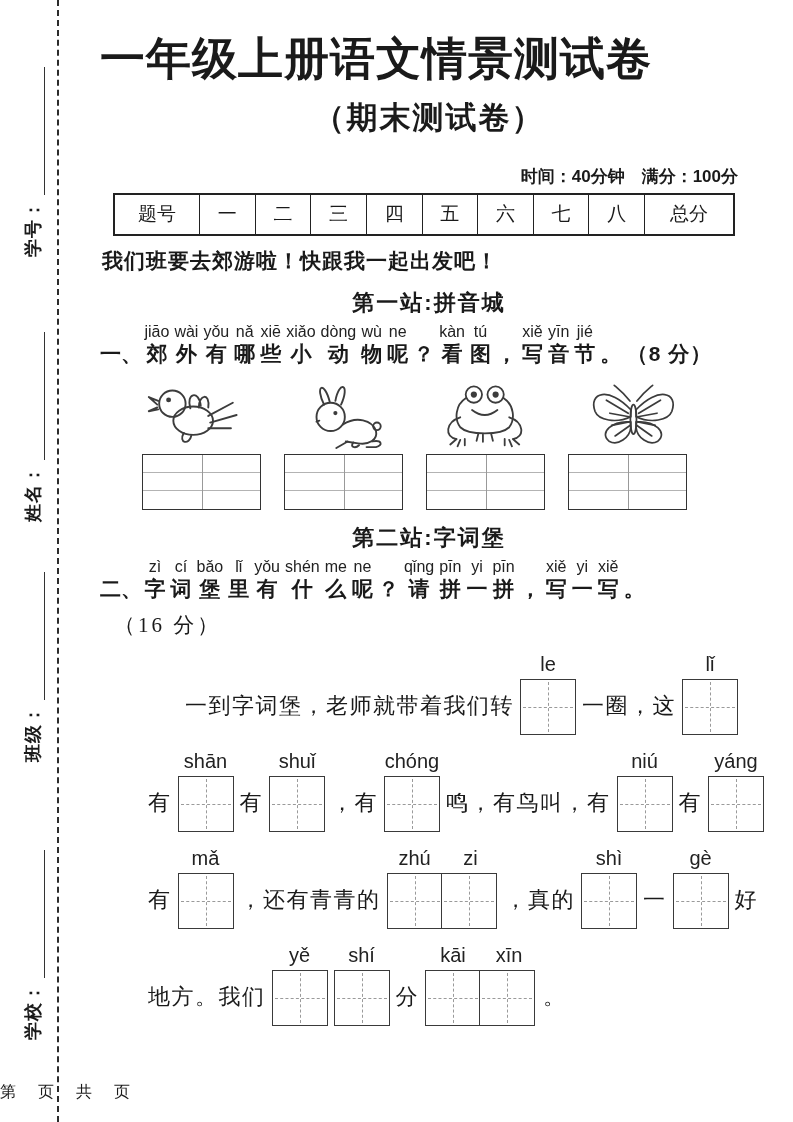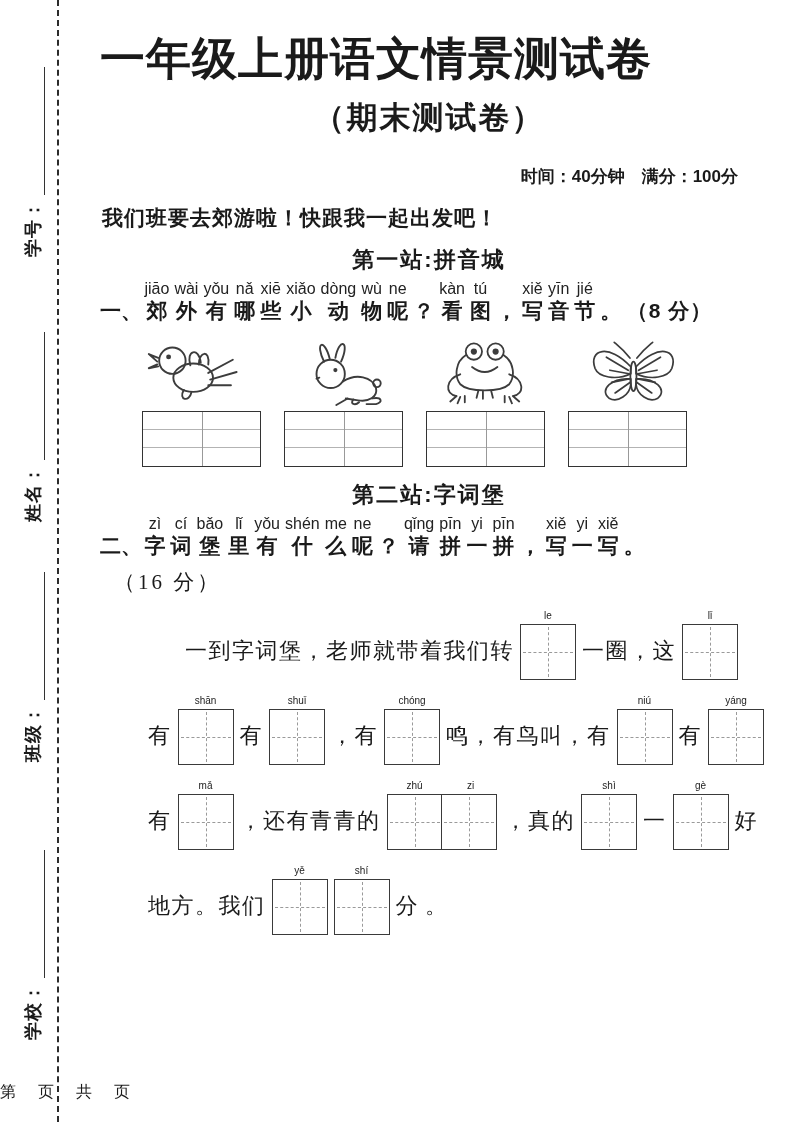--- a/index.html
+++ b/index.html
@@ -45,21 +45,21 @@
   .pgrid::after{content:'';position:absolute;top:0;bottom:0;left:50%;border-left:1px solid #999;}
   
   .score-note{margin:9px 0 0 14px;font-family:"Liberation Serif","DejaVu Serif",serif;font-size:21px;letter-spacing:3px;}
   .paragraph{margin:14px 0 0 48px;}
   .para-line{display:flex;align-items:flex-end;gap:6px;margin-bottom:15px;}
   .para-line.indent{padding-left:37px;}
   .ptxt{font-family:"Liberation Serif","DejaVu Serif",serif;font-size:22px;letter-spacing:1.5px;
     padding-bottom:16px;white-space:nowrap;line-height:1.1;}
   .bgroup{display:flex;flex-direction:column;}
   .brow-p{display:flex;}
-  .psyl{width:56px;text-align:center;font-size:10px;color:#222;padding-bottom:3px;white-space:nowrap;}
+  .psyl{width:56px;text-align:center;font-size:20px;color:#222;padding-bottom:3px;white-space:nowrap;}
   .brow-b{display:flex;}
   .tbox{width:56px;height:56px;border:1.7px solid #3a3a3a;position:relative;box-sizing:border-box;background:#fff;}
   .tbox + .tbox{margin-left:-1.7px;}
   .tbox::before{content:'';position:absolute;left:2px;right:2px;top:50%;border-top:1.3px dashed #9a9a9a;}
   .tbox::after{content:'';position:absolute;top:2px;bottom:2px;left:50%;border-left:1.3px dashed #9a9a9a;}
   
   .page-footer{position:absolute;bottom:19px;left:0;width:100%;font-size:16px;letter-spacing:3px;}
 </style>
 </head>
 <body>
@@ -84,20 +84,32 @@
     </div>
   </div>
 
 <div class="main">
   <div class="paper-title">一年级上册语文情景测试卷</div>
   <div class="paper-subtitle">（期末测试卷）</div>
   <div class="exam-meta">时间：40分钟　满分：100分</div>
 
   <table class="score">
     <tbody>
+      <tr id="score-head">
+          <td class="label-col">题号</td>
+          <td class="num-col">一</td>
+          <td class="num-col">二</td>
+          <td class="num-col">三</td>
+          <td class="num-col">四</td>
+          <td class="num-col">五</td>
+          <td class="num-col">六</td>
+          <td class="num-col">七</td>
+          <td class="num-col">八</td>
+          <td class="total-col">总分</td>
+        </tr>
     </tbody>
   </table>
 
   <div class="intro-text">我们班要去郊游啦！快跟我一起出发吧！</div>
 
   <div class="station-heading">第一站:拼音城</div>
   <div class="q-line">
     <span class="q-prefix">一、</span>
     <span id="q1-ruby" style="display:inline-flex;">
         <span class="rchar">
@@ -454,18 +466,28 @@
         </div>
         <div class="bgroup">
           <div class="brow-p">
             <span class="psyl">shí</span>
           </div>
           <div class="brow-b">
             <div class="tbox"></div>
           </div>
         </div>
         <span class="ptxt">分</span>
+        <div class="bgroup">
+          <div class="brow-p">
+            <span class="psyl">kāi</span>
+            <span class="psyl">xīn</span>
+          </div>
+          <div class="brow-b">
+            <div class="tbox"></div>
+            <div class="tbox"></div>
+          </div>
+        </div>
         <span class="ptxt">。</span>
       </div>
     </div>
 </div>
 
 <div class="page-footer">第　页　共　页</div>
 
 </body></html>

